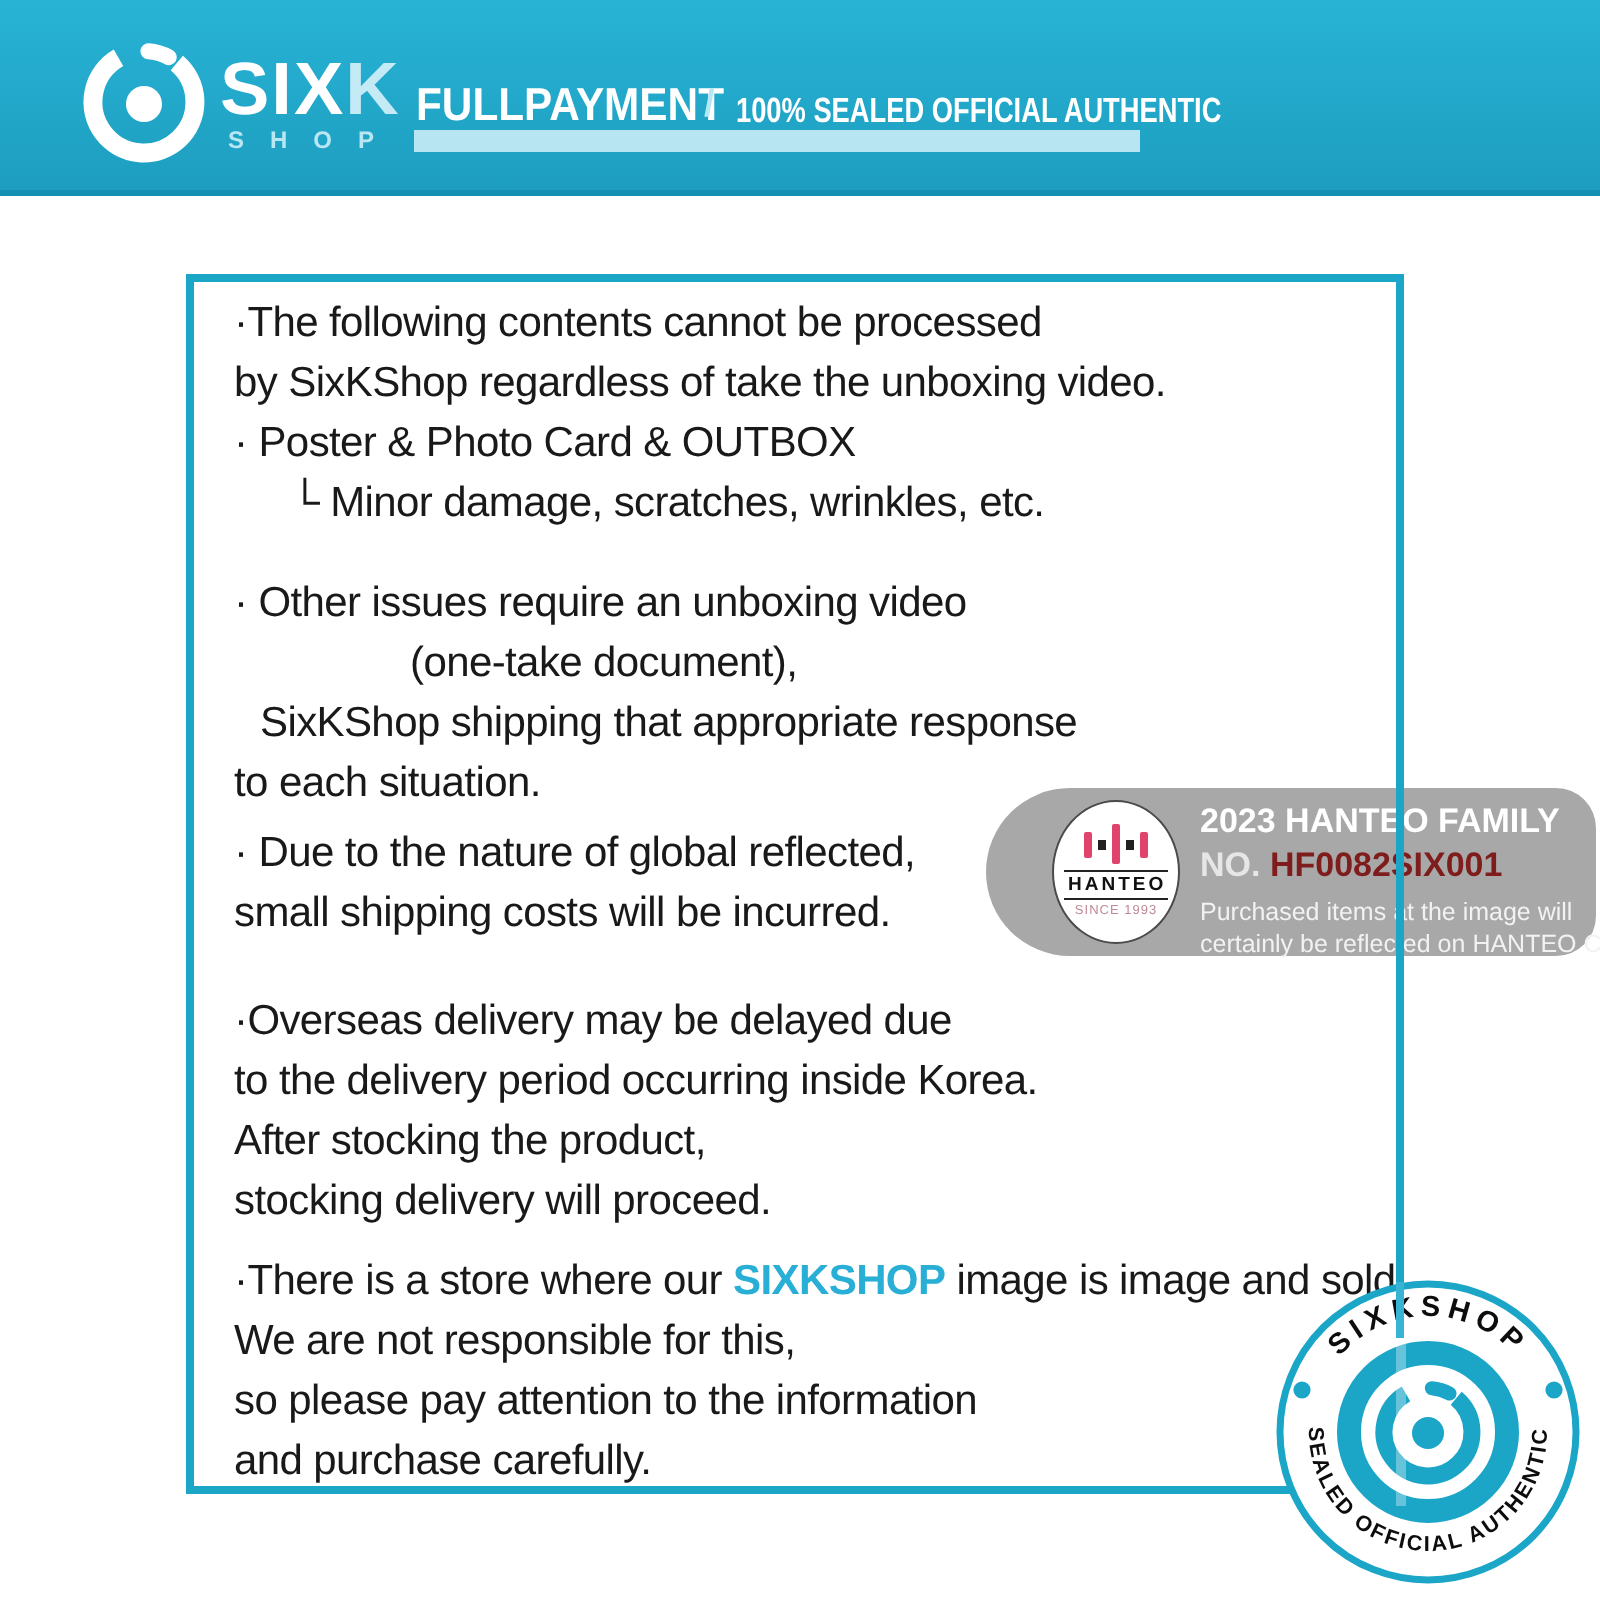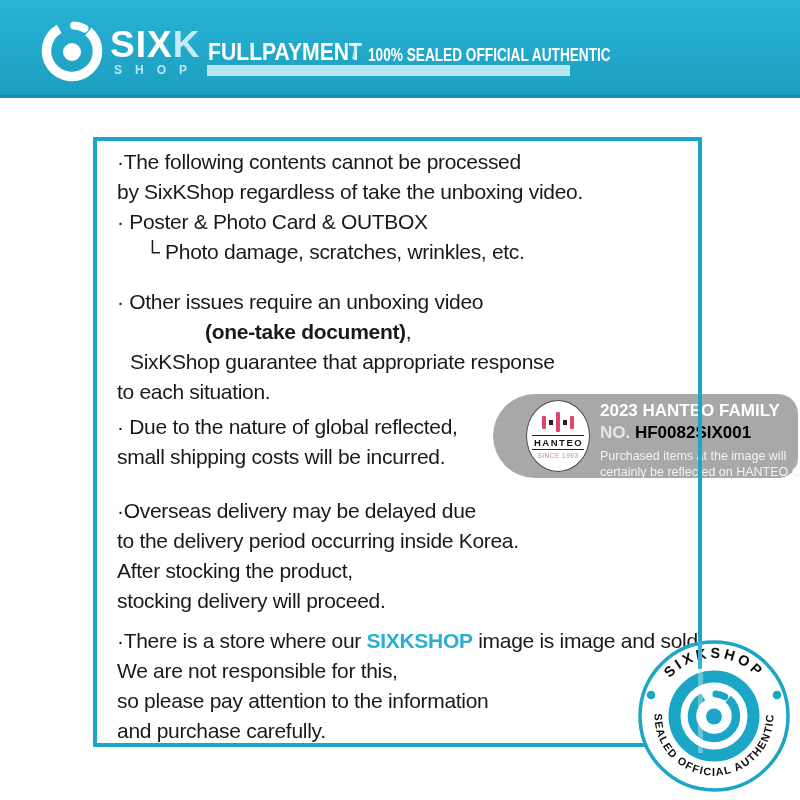--- a/index.html
+++ b/index.html
@@ -21,21 +21,21 @@
   .tag-slash{position:absolute;left:352px;top:42px;font-size:19px;color:#b6e7f4;font-weight:bold;}
   .tag-rest{position:absolute;left:368px;top:45px;font-size:17.5px;font-weight:bold;color:#ffffff;transform:scaleX(.78);transform-origin:left;white-space:pre;}
   .tag-bar{position:absolute;left:207px;top:65px;width:363px;height:11px;background:#b7e5f2;}
   
   .notice-border{
     position:absolute;left:93px;top:137px;width:609px;height:610px;
     border:4px solid #1ba6c8;box-sizing:border-box;z-index:5;pointer-events:none;
   }
   .notice-text{position:absolute;left:105px;top:0;z-index:1;color:#191919;font-size:21px;letter-spacing:-0.3px;}
   .nline{position:absolute;white-space:pre;line-height:30px;height:30px;left:12px;}
-  .bold{font-weight:bold;text-align:center;}
+  .bold{font-weight:normal;text-align:center;}
   .cyan{color:#29aed6;font-weight:bold;}
   
   
   .hanteo-badge{
     position:absolute;left:493px;top:394px;width:305px;height:84px;z-index:2;
     background:#a8a8a9;border-radius:42px 20px 20px 42px;
   }
   .hanteo-oval{
     position:absolute;left:33px;top:6px;width:64px;height:72px;background:#ffffff;
     border:1px solid #4a4a4a;border-radius:50%;box-sizing:border-box;
@@ -48,21 +48,21 @@
   .hanteo-name{
     margin-top:3px;font-size:9.5px;font-weight:bold;letter-spacing:1.5px;color:#111111;
     border-top:1.5px solid #222222;border-bottom:1.5px solid #222222;
     padding:1px 2px;width:48px;text-align:center;
   }
   .hanteo-since{margin-top:2px;font-size:6.5px;color:#c08a96;letter-spacing:.5px;}
   .hanteo-texts{position:absolute;left:107px;top:7px;}
   .hanteo-family{font-size:17px;font-weight:bold;color:#ffffff;white-space:pre;}
   .hanteo-no{font-size:17px;font-weight:bold;margin-top:2px;white-space:pre;}
   .hanteo-no .nolabel{color:#e6e6e6;}
-  .hanteo-no .noval{color:#000000;}
+  .hanteo-no .noval{color:#7f1d1d;}
   .hanteo-desc{font-size:12.5px;color:#f2f2f2;line-height:16px;margin-top:5px;white-space:pre;}
   
   .stamp-svg{position:absolute;left:637px;top:639px;width:154px;height:154px;z-index:6;}
   .seg-a{position:absolute;left:698px;top:641px;width:4px;height:28px;background:#38b3d3;z-index:7;}
   .seg-b{position:absolute;left:698px;top:669px;width:5px;height:84px;background:rgba(255,255,255,0.33);z-index:7;}
 </style>
 </head>
 <body>
 
 <div class="header">
@@ -77,25 +77,25 @@
   <div class="tag-slash">/</div>
   <div class="tag-rest">100% SEALED OFFICIAL AUTHENTIC</div>
   <div class="tag-bar"></div>
 </div>
 
 <div class="notice-text">
 
   <div class="nline" style="top:147px">·The following contents cannot be processed</div>
   <div class="nline" style="top:177px">by SixKShop regardless of take the unboxing video.</div>
   <div class="nline" style="top:207px">· Poster &amp; Photo Card &amp; OUTBOX</div>
-  <div class="nline" style="top:237px;padding-left:28px">└ Photo damage, scratches, wrinkles, etc.</div>
+  <div class="nline" style="top:237px;padding-left:28px">└ Minor damage, scratches, wrinkles, etc.</div>
 
   <div class="nline" style="top:287px">· Other issues require an unboxing video</div>
   <div class="nline" style="top:317px;padding-left:88px"><span class="bold">(one-take document)</span><span>,</span></div>
-  <div class="nline" style="top:347px;padding-left:13px">SixKShop guarantee that appropriate response</div>
+  <div class="nline" style="top:347px;padding-left:13px">SixKShop shipping that appropriate response</div>
   <div class="nline" style="top:377px">to each situation.</div>
 
   <div class="nline" style="top:412px">· Due to the nature of global reflected,</div>
   <div class="nline" style="top:442px">small shipping costs will be incurred.</div>
 
   <div class="nline" style="top:496px">·Overseas delivery may be delayed due</div>
   <div class="nline" style="top:526px">to the delivery period occurring inside Korea.</div>
   <div class="nline" style="top:556px">After stocking the product,</div>
   <div class="nline" style="top:586px">stocking delivery will proceed.</div>
 

